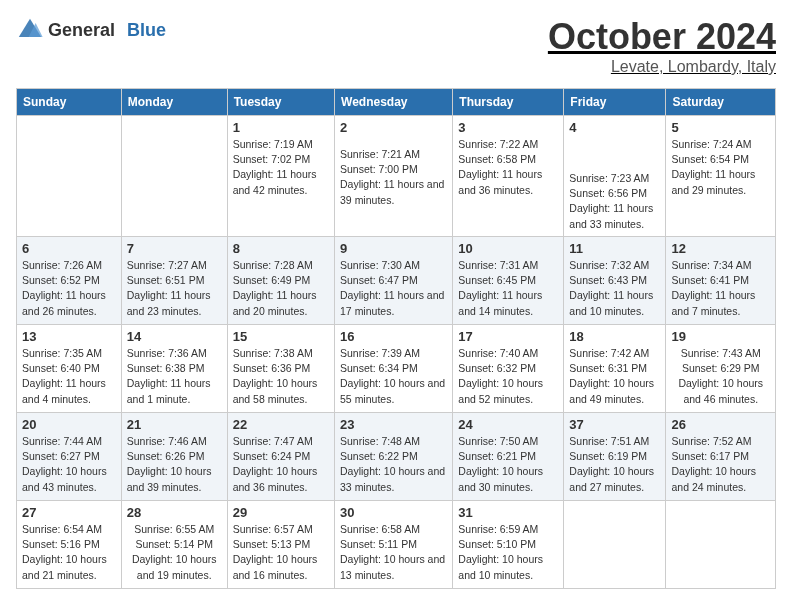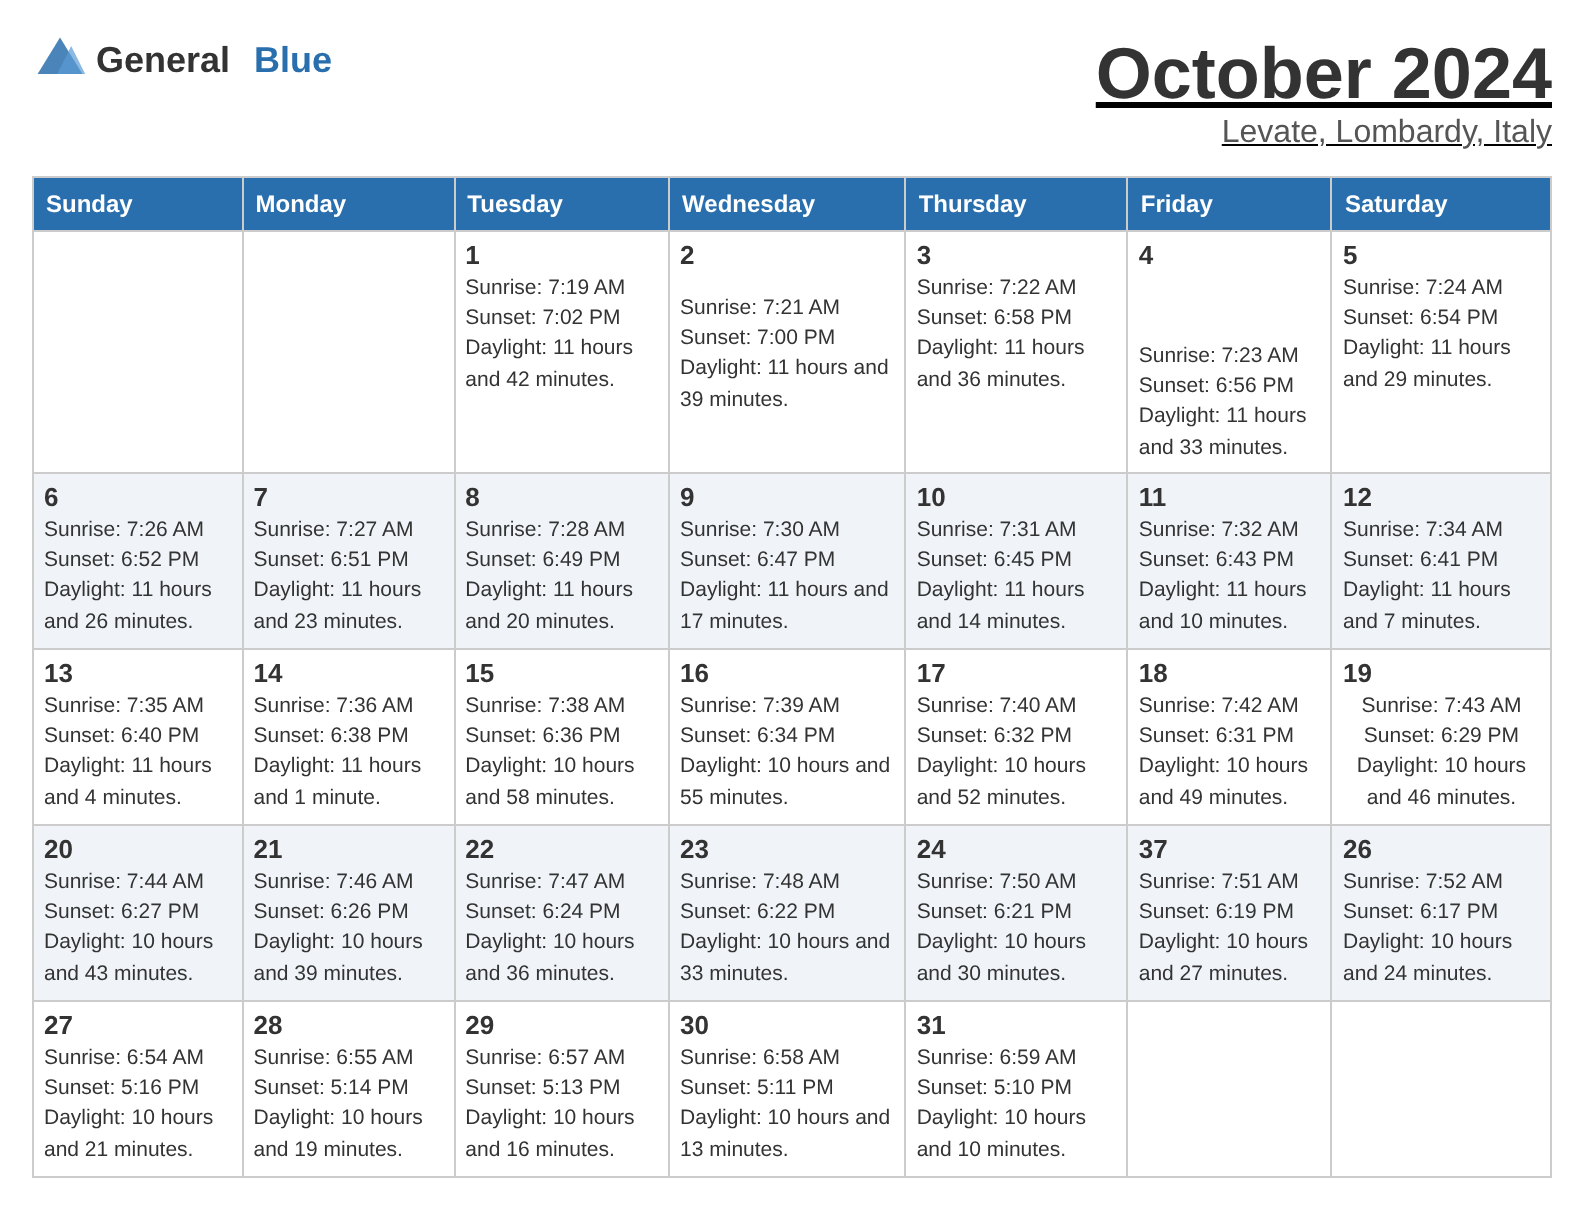--- a/index.html
+++ b/index.html
@@ -281,21 +281,21 @@
       </tr>
       <tr>
         <td>
           <span class="day-num">27</span>
           <div class="day-info" style="white-space: pre-line;">Sunrise: 6:54 AM
 Sunset: 5:16 PM
 Daylight: 10 hours and 21 minutes.</div>
         </td>
         <td>
           <span class="day-num">28</span>
-          <div class="day-info" style="white-space: pre-line;">Sunrise: 6:55 AM
+          <div class="day-info" style="white-space: pre-line; text-align: center;">Sunrise: 6:55 AM
 Sunset: 5:14 PM
 Daylight: 10 hours and 19 minutes.</div>
         </td>
         <td>
           <span class="day-num">29</span>
           <div class="day-info" style="white-space: pre-line;">Sunrise: 6:57 AM
 Sunset: 5:13 PM
 Daylight: 10 hours and 16 minutes.</div>
         </td>
         <td>

